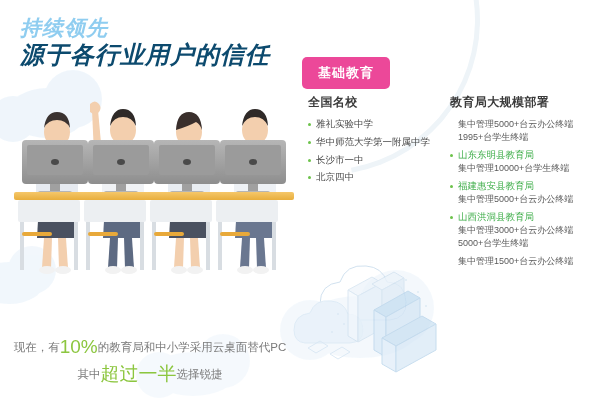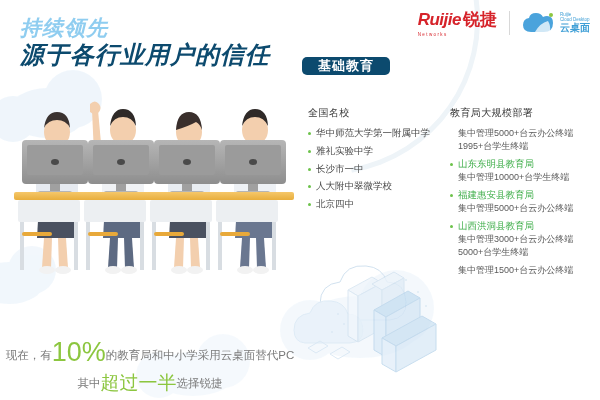--- a/index.html
+++ b/index.html
@@ -92,41 +92,40 @@
   }
   .logo-sep { width: 1px; height: 24px; background: #d8d8d8; }
   .logo-cloud { display: flex; align-items: center; gap: 4px; }
   .logo-cloud-txt { display: flex; flex-direction: column; line-height: 1.15; }
   .logo-cloud-en { font-size: 4.5px; color: #3f9fd6; }
   .logo-cloud-cn { font-size: 10px; color: #3f9fd6; font-weight: bold; }
 
   
   .badge {
     position: absolute; left: 302px; top: 57px;
-    background: #0c4a6e;
+    background: #ec4899;
     color: #ffffff;
     font-size: 13px;
     font-weight: bold;
-    padding: 0 16px;
+    padding: 7px 16px;
     border-radius: 5px;
     letter-spacing: 1px;
   }
 
   
   .col { position: absolute; }
   .col-left  { left: 308px; top: 94px; width: 132px; }
   .col-right { left: 450px; top: 94px; width: 148px; }
 
   .col-title {
-    font-size: 10px;
-    font-weight: normal;
+    font-size: 12px;
+    font-weight: bold;
     color: #3b3b3b;
     margin-bottom: 7px;
     letter-spacing: .4px;
-    margin-top: 12px;
   }
 
   ul.items { list-style: none; margin: 0; padding: 0; }
   ul.items > li { margin-bottom: 5px; }
 
   .item-head {
     display: flex; align-items: flex-start; gap: 5px;
     font-size: 9.5px;
     color: #3fae4a;
     line-height: 1.35;
@@ -158,21 +157,21 @@
     line-height: 1.2;
   }
   .stat-line2 {
     font-size: 11.5px;
     color: #7a7a7a;
     white-space: nowrap;
     margin-top: 4px;
     line-height: 1.2;
   }
   .hl-num {
-    font-size: 27px;
+    font-size: 19px;
     color: #8cc63f;
     font-weight: normal;
     vertical-align: -2px;
     text-align: right;
   }
   .hl-big {
     font-size: 19px;
     color: #8cc63f;
     vertical-align: -2px;
     text-align: center;
@@ -221,44 +220,20 @@
         <path d="M44 110 l12-7 l8 5 l-12 7z"></path>
       </g>
     </svg>
   </div>
 
   <div class="headline">
     <div class="headline-l1">持续领先</div>
     <div class="headline-l2">源于各行业用户的信任</div>
   </div>
 
-  <div class="logos">
-    <div class="logo-ruijie">
-      <div class="logo-ruijie-main">
-        <span class="logo-ruijie-en">Ruijie</span>
-        <span class="logo-ruijie-cn">锐捷</span>
-      </div>
-      <div class="logo-ruijie-sub">Networks</div>
-    </div>
-
-    <div class="logo-sep"></div>
-
-    <div class="logo-cloud">
-      <svg width="34" height="22" viewBox="0 0 34 22">
-        <path d="M9 20 q-8 0 -8-7 q0-6 6-7 q1-5 7-5 q5 0 7 4 q2-1 4-1 q6 0 6 7 q0 9 -9 9z" fill="#4aa3dc"></path>
-        <path d="M13 20 q5-9 13-11 q3 5 2 11z" fill="#ffffff" opacity=".75"></path>
-        <circle cx="29" cy="3" r="2" fill="#8cc63f"></circle>
-      </svg>
-      <div class="logo-cloud-txt">
-        <span class="logo-cloud-en">Ruijie</span>
-        <span class="logo-cloud-en">Cloud Desktop</span>
-        <span class="logo-cloud-cn">云桌面</span>
-      </div>
-    </div>
-  </div>
 
   <div class="badge">基础教育</div>
 
   <svg class="students" width="292" height="182" viewBox="0 0 292 182">
     <defs>
       <linearGradient id="mon" x1="0" y1="0" x2="0" y2="1">
         <stop offset="0" stop-color="#b6b6b6"></stop>
         <stop offset="1" stop-color="#8e8e8e"></stop>
       </linearGradient>
       <linearGradient id="deskg" x1="0" y1="0" x2="0" y2="1">
@@ -371,39 +346,33 @@
       </g>
     </g>
   </svg>
 
   <div class="col col-left">
     <div class="col-title">全国名校</div>
     <ul class="items">
       <li>
         <div class="item-head item-head-gray">
           <span class="dot"></span>
+          <span>雅礼实验中学</span>
+        </div>
+      </li>
+      <li>
+        <div class="item-head item-head-gray">
+          <span class="dot"></span>
           <span>华中师范大学第一附属中学</span>
         </div>
       </li>
       <li>
         <div class="item-head item-head-gray">
           <span class="dot"></span>
-          <span>雅礼实验中学</span>
-        </div>
-      </li>
-      <li>
-        <div class="item-head item-head-gray">
-          <span class="dot"></span>
           <span>长沙市一中</span>
-        </div>
-      </li>
-      <li>
-        <div class="item-head item-head-gray">
-          <span class="dot"></span>
-          <span>人大附中翠微学校</span>
         </div>
       </li>
       <li>
         <div class="item-head item-head-gray">
           <span class="dot"></span>
           <span>北京四中</span>
         </div>
       </li>
     </ul>
   </div>

